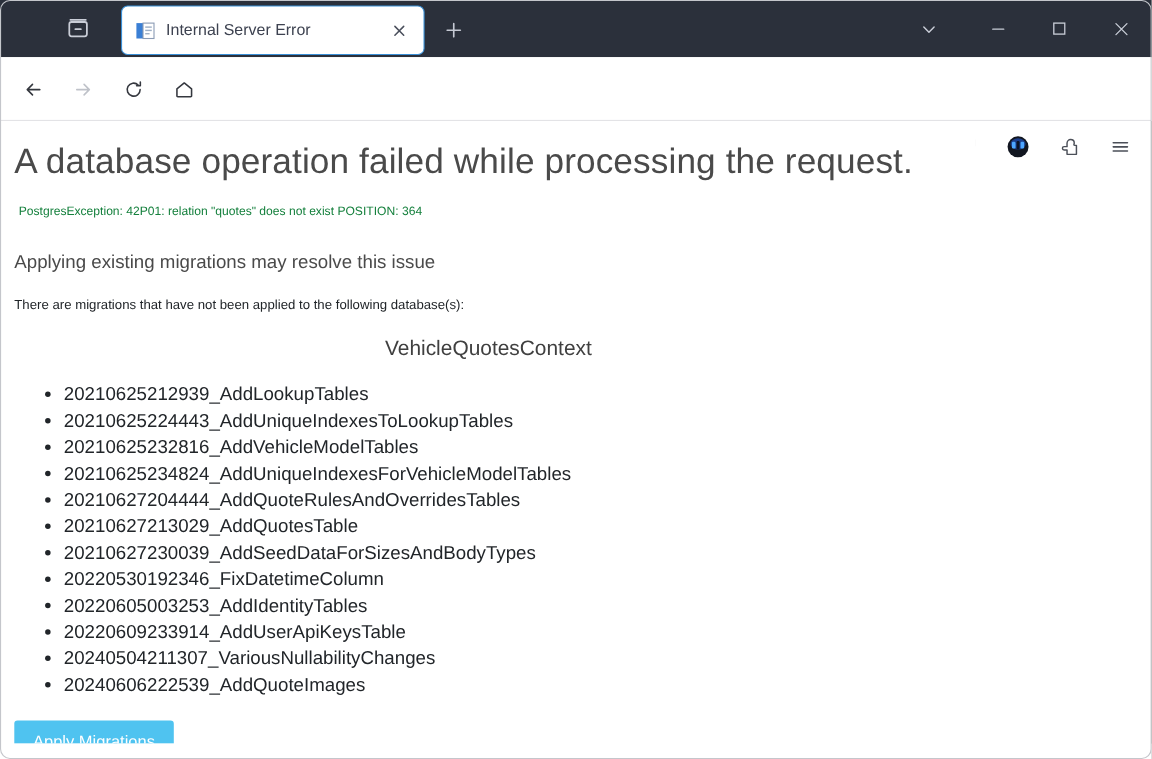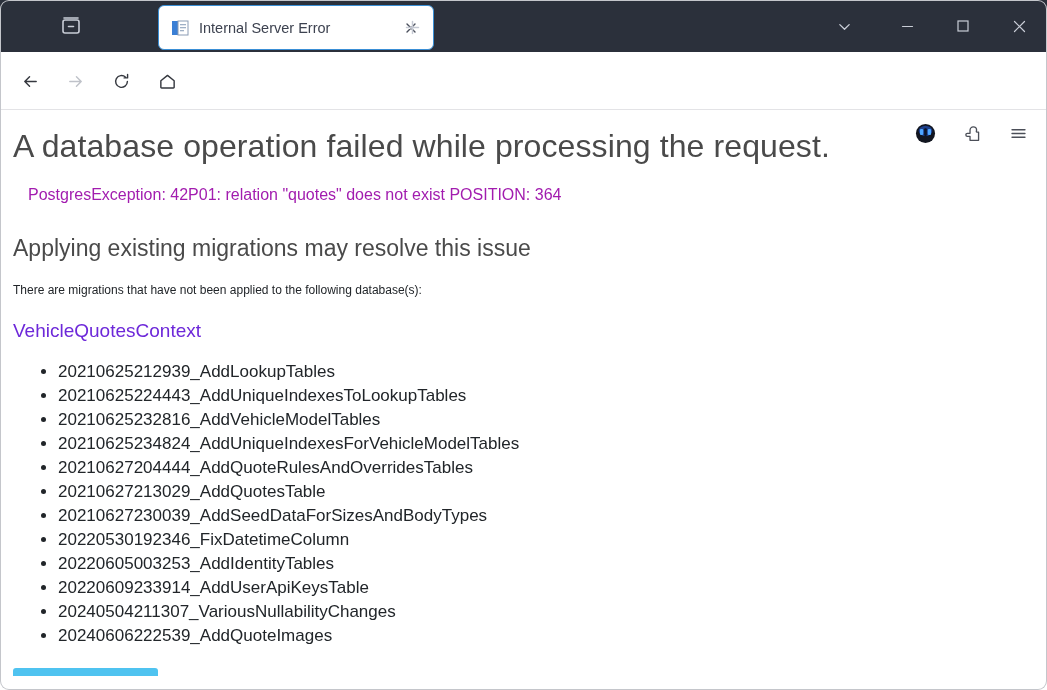--- a/index.html
+++ b/index.html
@@ -57,21 +57,20 @@
   .tab {
     position: absolute;
     left: 110px; top: 5px;
     width: 276px; height: 45px;
     background: #ffffff;
     border-radius: 6px;
     border: 1px solid #3a8fd6;
     box-sizing: border-box;
     display: flex;
     align-items: center;
-    margin-left: 48px;
   }
   .tab-favicon {
     position: relative;
     width: 18px; height: 18px;
     margin-left: 12px;
     flex: none;
   }
   .tab-title {
     margin-left: 10px;
     font-size: 14.5px;
@@ -191,40 +190,41 @@
   .page-inner { padding: 0 12px; }
 
   h1.err-title {
     margin: 18px 0 0 0;
     font-size: 32px;
     font-weight: 400;
     color: #4a4a4a;
     letter-spacing: 0.1px;
   }
   p.err-detail {
-    margin: 21px 0 0 15px;
-    font-size: 16px;
-    color: #a21caf;
+    margin: 21px 0 0 4px;
+    font-size: 11px;
+    color: #15803d;
   }
   h2.sub-title {
     margin: 31px 0 0 0;
-    font-size: 23px;
+    font-size: 17px;
     font-weight: 400;
     color: #4a4a4a;
   }
   p.sub-detail {
     margin: 21px 0 0 0;
     font-size: 12px;
     color: #212529;
   }
   h3.ctx-title {
     margin: 23px 0 0 0;
     font-size: 19px;
     font-weight: 400;
-    color: #6d28d9;
+    color: #404040;
+    text-align: center;
   }
   ul.migrations {
     margin: 18px 0 0 0;
     padding-left: 45px;
     list-style: disc;
   }
   ul.migrations li {
     font-size: 17px;
     color: #212529;
     line-height: 24px;

